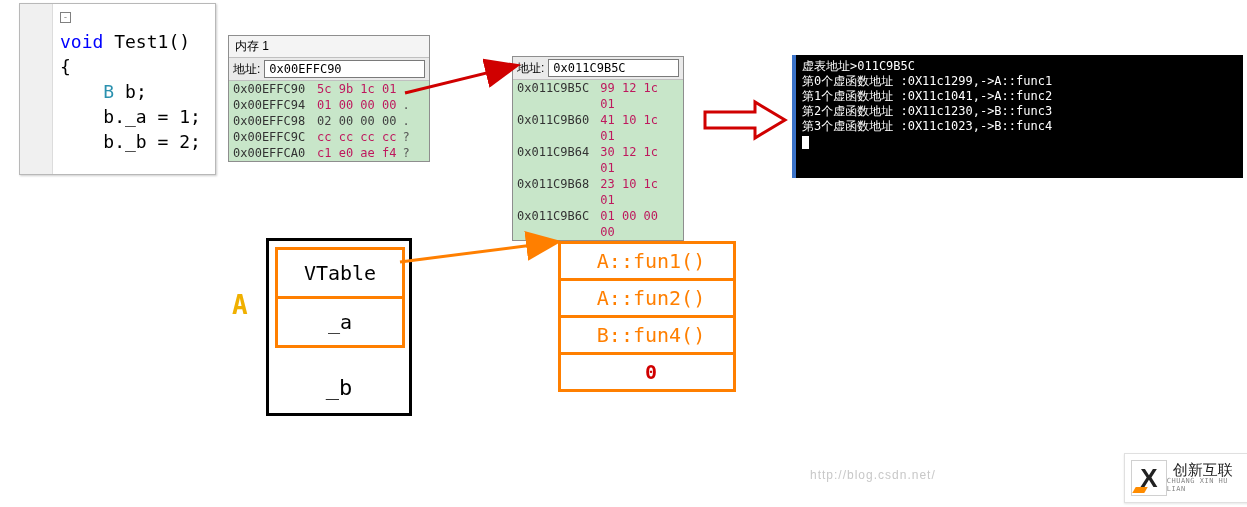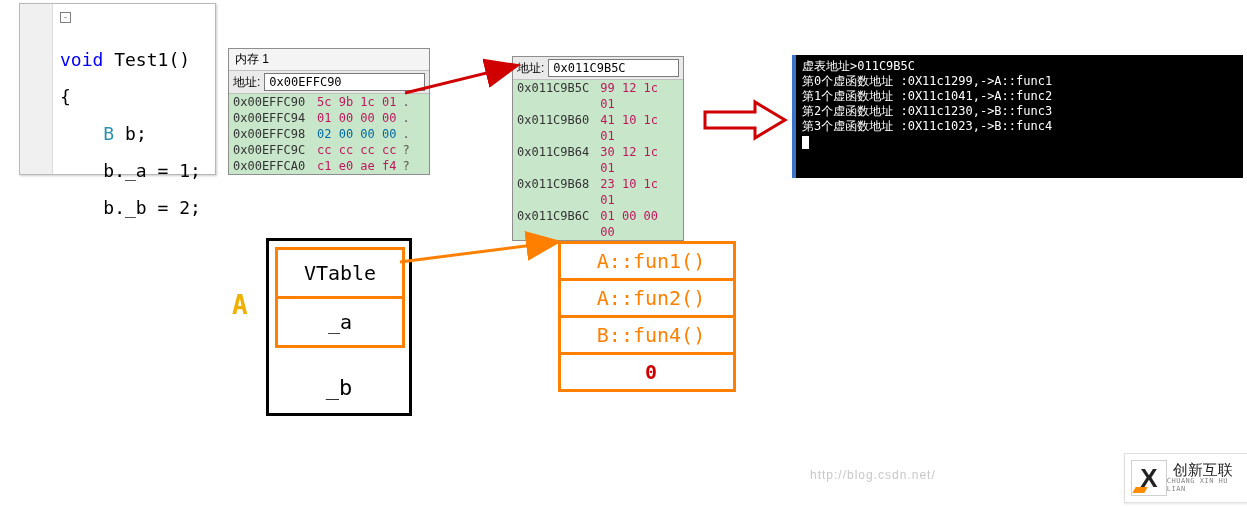--- a/index.html
+++ b/index.html
@@ -1,36 +1,36 @@
 <!DOCTYPE html>
 <html><head>
 <meta charset="utf-8">
 <style>
   body { margin:0; padding:0; font-family: Consolas, "Microsoft YaHei", monospace; font-size:13px; background:#fff; width:1247px; height:507px; position:relative; }
   .abs { position:absolute; }
   
   .code-pane { left:19px; top:3px; width:195px; height:170px; background:#fff; border:1px solid #b8b8b8; box-shadow:1px 1px 2px rgba(0,0,0,0.2); }
   .code-gutter { position:absolute; left:0; top:0; width:32px; height:100%; background:#f0f0f0; border-right:1px solid #dcdcdc; }
-  .code-body { position:absolute; left:40px; top:0; font-family: Consolas, monospace; font-size:18px; line-height:37px; white-space:pre; }
+  .code-body { position:absolute; left:40px; top:0; font-family: Consolas, monospace; font-size:18px; line-height:25px; white-space:pre; }
   .kw-void { color:#0000ff; }
   .kw-type { color:#2b91af; }
   .brace { color:#000; }
   .collapse-box { position:absolute; left:40px; top:8px; width:9px; height:9px; border:1px solid #808080; background:#fff; font-size:9px; line-height:9px; text-align:center; color:#808080; }
 
   
   .mem-pane { border:1px solid #8e8e8e; background:#f0f0f0; }
   .mem-tab { background:#f4f4f4; border-bottom:1px solid #c0c0c0; padding:2px 6px; font-size:12px; font-family:"Microsoft YaHei",sans-serif; }
   .mem-addrbar { display:flex; align-items:center; background:#eaeaea; border-bottom:1px solid #c0c0c0; padding:2px 4px; font-size:12px; }
   .mem-addrbar .lbl { margin-right:4px; font-family:"Microsoft YaHei",sans-serif; }
   .mem-addrbar .input { flex:1; background:#fff; border:1px solid #7a7a7a; padding:1px 4px; font-family:Consolas,monospace; }
   .mem-body { background:#c8e6c9; font-family:Consolas,monospace; font-size:12px; }
   .mem-row { display:flex; padding:0 4px; line-height:16px; }
   .mem-row .addr { width:84px; color:#333; }
   .mem-row .bytes { color:#be185d; }
-  .mem-row .bytes.red { color:#0369a1; }
+  .mem-row .bytes.red { color:#404040; }
   .mem-row .suffix { margin-left:6px; color:#555; }
 
   
   svg.arrow { position:absolute; overflow:visible; }
 
   
   .console { left:792px; top:55px; width:435px; height:115px; background:#000; color:#fff; font-family:SimSun,"Microsoft YaHei",monospace; font-size:12px; line-height:15px; padding:4px 6px; border-left:4px solid #3b73c9; white-space:pre; }
   .console .cursor { display:inline-block; width:7px; height:13px; background:#fff; vertical-align:bottom; }
 
   
@@ -63,21 +63,21 @@
   <div class="collapse-box">-</div>
   <div class="code-body">
 <span class="kw-void">void</span><span> Test1()</span>
 <span class="brace">{</span>
     <span class="kw-type">B</span><span> b;</span>
     <span>b._a = 1;</span>
     <span>b._b = 2;</span>
   </div>
 </div>
 
-<div class="abs mem-pane" style="left:228px; top:48px; width:200px;">
+<div class="abs mem-pane" style="left:228px; top:35px; width:200px;">
   <div class="mem-tab">内存 1</div>
   <div class="mem-addrbar">
     <span class="lbl">地址:</span>
     <div class="input">0x00EFFC90</div>
   </div>
   <div class="mem-body" id="mem1-body">
       <div class="mem-row">
         <span class="addr">0x00EFFC90</span>
         <span class="bytes">5c 9b 1c 01</span>
         <span class="suffix">.</span>

